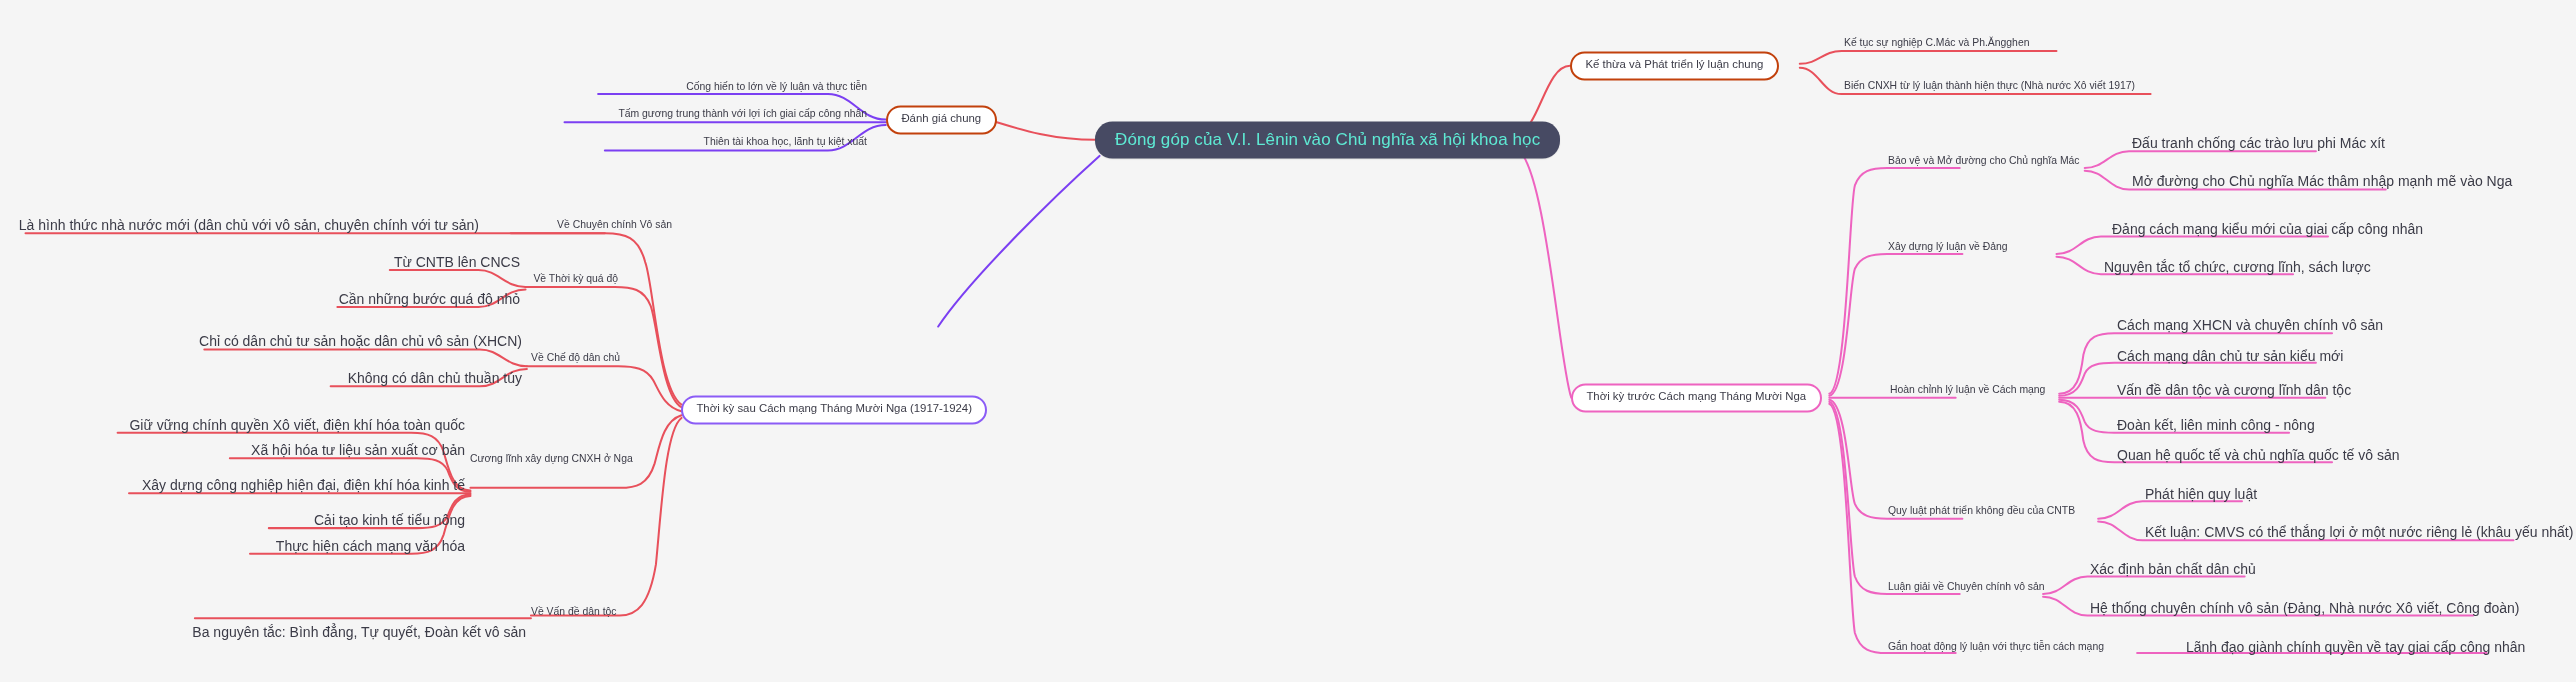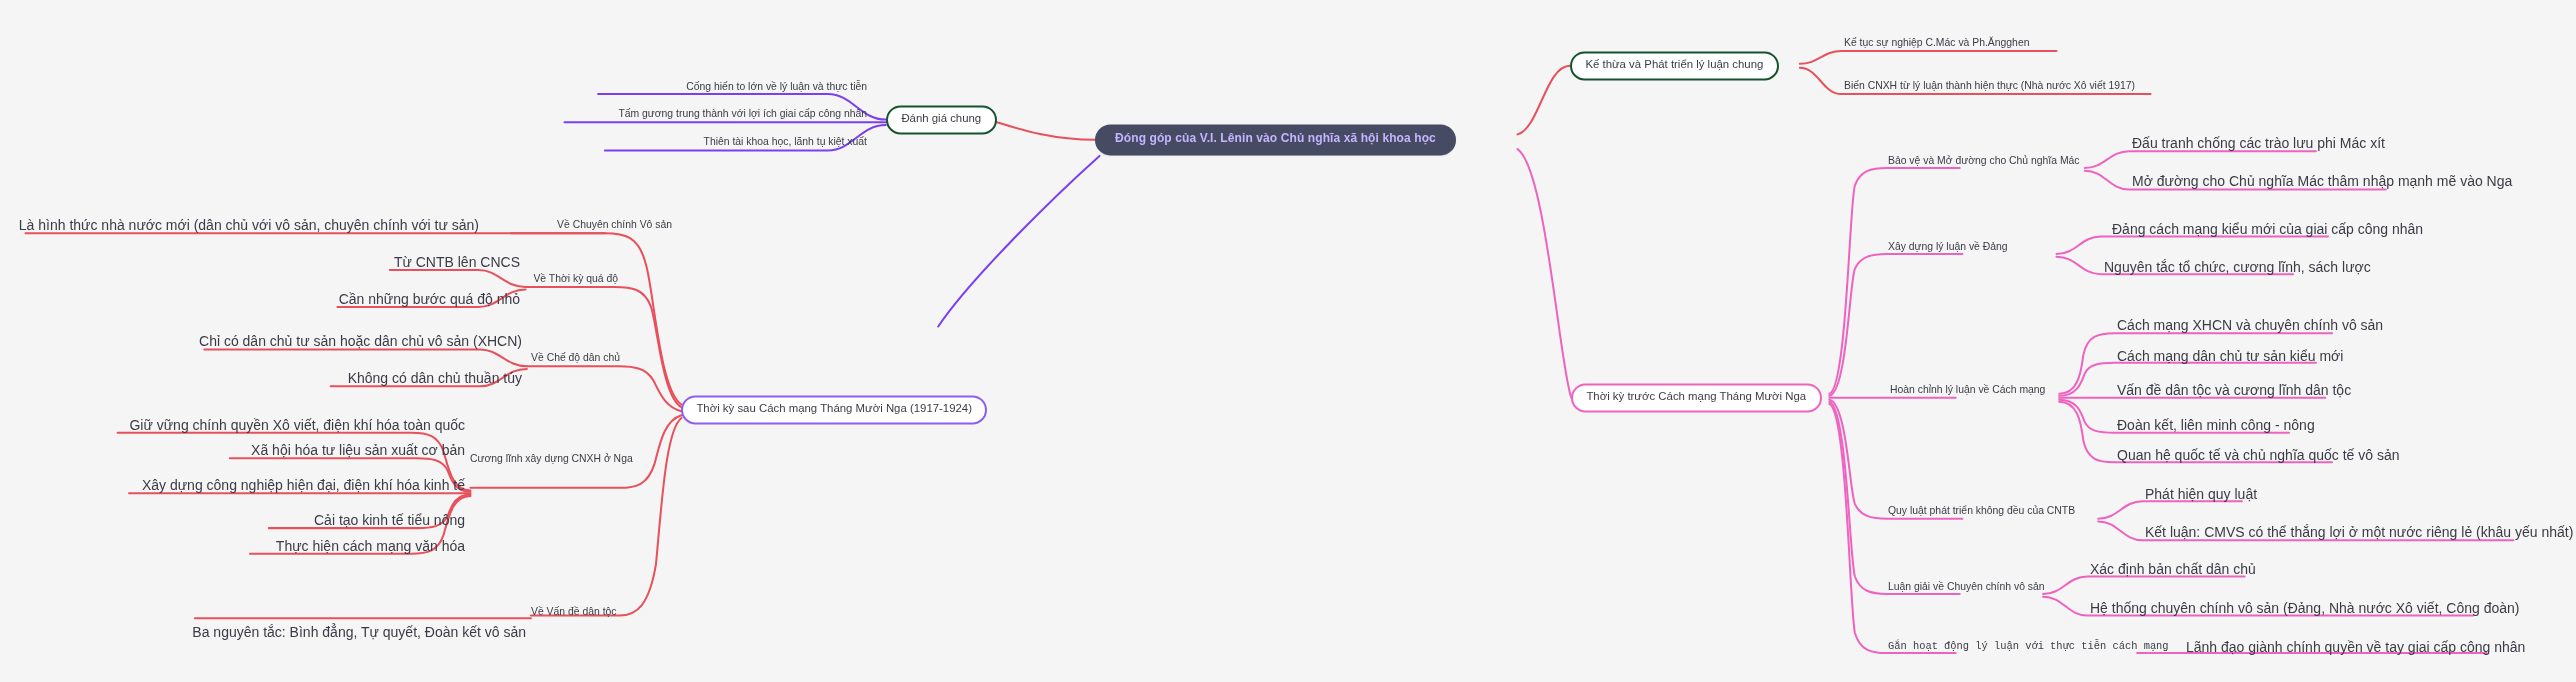--- a/index.html
+++ b/index.html
@@ -17,37 +17,36 @@
     transform:translateY(-50%);
     white-space:nowrap;
     color:#3b3b47;
     line-height:1.15;
   }
   .node.r{transform:translate(-100%,-50%);}  
 
   
   .root{
     background:#474a63;
-    color:#c4b5fd;
+    color:#5eead4;
     border-radius:17.5px;
     padding:8px 20px 9.4px 20px;
-    font-size:12px;
+    font-size:17px;
     letter-spacing:0.1px;
     box-shadow:0 0.7px 1.3px rgba(0,0,0,.12);
-    font-weight:bold;
   }
 
   
   .pill{
     background:#ffffff;
     border-radius:15px;
     padding:5.4px 13.4px 6.7px 13.4px;
     font-size:11.4px;
   }
-  .pill.red{border:2px solid #14532d;}
+  .pill.red{border:2px solid #c2410c;}
   .pill.purple{border:2px solid #8b5cf6;}
   .pill.pink{border:2px solid #ee63c0;}
 
   
   .leaf{font-size:10px;}
   .leaf.lvl2{font-size:10.4px;}
   .leaf.lvl3{font-size:14px;}
 </style>
 </head>
 <body>
@@ -182,17 +181,17 @@
   <div class="node leaf lvl3" style="left:2117px;top:455px;">Quan hệ quốc tế và chủ nghĩa quốc tế vô sản</div>
 
   <div class="node leaf lvl2" style="left:1888px;top:511px;">Quy luật phát triển không đều của CNTB</div>
   <div class="node leaf lvl3" style="left:2145px;top:494px;">Phát hiện quy luật</div>
   <div class="node leaf lvl3" style="left:2145px;top:532px;">Kết luận: CMVS có thể thắng lợi ở một nước riêng lẻ (khâu yếu nhất)</div>
 
   <div class="node leaf lvl2" style="left:1888px;top:587px;">Luận giải về Chuyên chính vô sản</div>
   <div class="node leaf lvl3" style="left:2090px;top:569px;">Xác định bản chất dân chủ</div>
   <div class="node leaf lvl3" style="left:2090px;top:608px;">Hệ thống chuyên chính vô sản (Đảng, Nhà nước Xô viết, Công đoàn)</div>
 
-  <div class="node leaf lvl2" style="left:1888px;top:647px;font-family:Liberation Mono, monospace;">Gắn hoạt động lý luận với thực tiễn cách mạng</div>
+  <div class="node leaf lvl2" style="left:1888px;top:647px;">Gắn hoạt động lý luận với thực tiễn cách mạng</div>
   <div class="node leaf lvl3" style="left:2186px;top:647px;">Lãnh đạo giành chính quyền về tay giai cấp công nhân</div>
 
 </div>
 
 
 </body></html>

